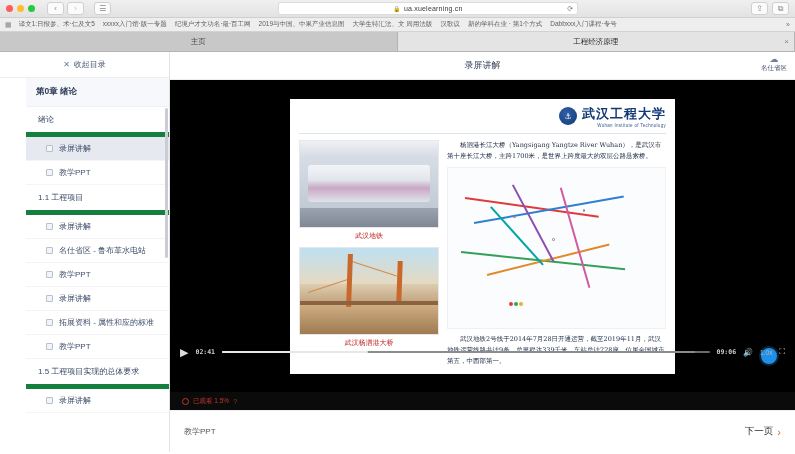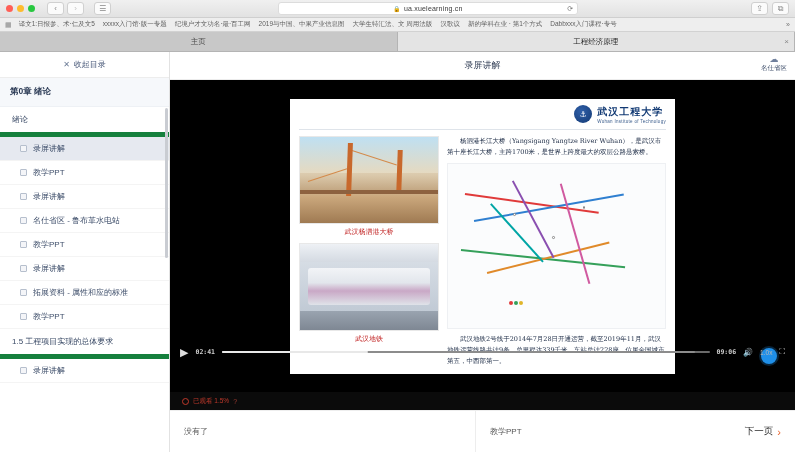--- a/index.html
+++ b/index.html
@@ -62,21 +62,21 @@
   
   .sidebar {
     width:170px; height:400px; background:#fff; border-right:1px solid #e2e2e2;
     display:flex; flex-direction:column; position:relative; overflow:hidden;
   }
   .collapse-bar {
     height:26px; display:flex; align-items:center; justify-content:center;
     gap:4px; font-size:8px; color:#4a5a7a; border-bottom:1px solid #ededed;
   }
   .x-ico { font-size:8px; color:#6a7a95; }
-  .toc { flex:1; overflow:hidden; position:relative; }
+  .toc { flex:1; overflow:hidden; position:relative;margin-left:26px; }
   .chapter {
     padding:8px 10px; font-size:8.5px; font-weight:bold; color:#2b3a55;
     background:#f6f8fb; border-bottom:1px solid #eef1f5;
   }
   .section {
     padding:7px 12px; font-size:8px; color:#3a4a66; border-bottom:5px solid #15803d;
   }
   .leaf {
     display:flex; align-items:center; gap:6px; padding:6px 12px 6px 20px;
     font-size:8px; color:#3f4f6b; border-bottom:1px solid #f4f4f4;
@@ -114,21 +114,21 @@
     width:385px; height:275px; background:#fff; position:relative;
     display:flex; flex-direction:column; padding:6px 9px;
   }
   .slide-head { display:flex; justify-content:flex-end; align-items:center; gap:5px; }
   .logo-badge {
     width:18px; height:18px; border-radius:50%;
     background:radial-gradient(circle at 40% 35%,#2f5fa8,#143a74);
     display:flex; align-items:center; justify-content:center;
     color:#fff; font-size:8px;
   }
-  .logo-cn { font-size:10px; color:#123a74; font-weight:bold; letter-spacing:1px;
+  .logo-cn { font-size:13px; color:#123a74; font-weight:bold; letter-spacing:1px;
              font-family:"DejaVu Serif",serif; }
   .logo-en { font-size:4.5px; color:#3a5c8c; letter-spacing:.3px; text-align:right; }
   .slide-rule { height:1px; background:#dfe4ea; margin:5px 0 6px; }
   .slide-body { flex:1; display:flex; gap:8px; }
   .col-l { width:140px; display:flex; flex-direction:column; gap:6px; }
   .col-r { flex:1; display:flex; flex-direction:column; }
 
   .photo { width:100%; height:88px; position:relative; overflow:hidden; border:1px solid #e8e8e8; }
   .photo.bridge {
     background:
@@ -287,20 +287,21 @@
       <div class="chapter">第0章 绪论</div>
       <div class="section">绪论</div>
       <div class="leaf active">
         <span class="chk"></span>
         <span>录屏讲解</span>
       </div>
       <div class="leaf">
         <span class="chk"></span>
         <span>教学PPT</span>
       </div>
+      <div class="section">1.1 工程项目</div>
       <div class="leaf">
         <span class="chk"></span>
         <span>录屏讲解</span>
       </div>
       <div class="leaf">
         <span class="chk"></span>
         <span>名仕省区 - 鲁布革水电站</span>
       </div>
       <div class="leaf">
         <span class="chk"></span>
@@ -343,38 +344,38 @@
           <div class="logo-badge">⚓</div>
           <div>
             <div class="logo-cn">武汉工程大学</div>
             <div class="logo-en">Wuhan Institute of Technology</div>
           </div>
         </div>
         <div class="slide-rule"></div>
 
         <div class="slide-body">
           <div class="col-l">
+            <div>
+              <div class="photo metro">
+                <div class="ceiling"></div>
+                <div class="train"></div>
+                <div class="platform"></div>
+              </div>
+              <div class="cap">武汉地铁</div>
+            </div>
             <div>
               <div class="photo bridge">
                 <div class="bridge-city"></div>
                 <div class="cable" style="left:6%;top:52%;width:30%;transform:rotate(-18deg);"></div>
                 <div class="cable" style="left:38%;top:16%;width:34%;transform:rotate(18deg);"></div>
                 <div class="bridge-tower"></div>
                 <div class="bridge-tower bridge-tower2"></div>
                 <div class="bridge-deck"></div>
               </div>
               <div class="cap">武汉杨泗港大桥</div>
-            </div>
-            <div>
-              <div class="photo metro">
-                <div class="ceiling"></div>
-                <div class="train"></div>
-                <div class="platform"></div>
-              </div>
-              <div class="cap">武汉地铁</div>
             </div>
           </div>
 
           <div class="col-r">
             <div class="para">杨泗港长江大桥（Yangsigang Yangtze River Wuhan），是武汉市第十座长江大桥，主跨1700米，是世界上跨度最大的双层公路悬索桥。</div>
             <div class="metro-map">
               <div class="ml" style="left:8%;top:18%;width:62%;background:#e03a3a;transform:rotate(8deg);"></div>
               <div class="ml" style="left:12%;top:34%;width:70%;background:#2f7fd0;transform:rotate(-10deg);"></div>
               <div class="ml" style="left:6%;top:52%;width:76%;background:#35a05a;transform:rotate(6deg);"></div>
               <div class="ml" style="left:18%;top:66%;width:58%;background:#e08a2a;transform:rotate(-14deg);"></div>
@@ -411,23 +412,20 @@
       </div>
     </div>
 
     <div class="watchbar">
       <span class="watch-ring"></span>
       <span class="watch-text">已观看 1.5%</span>
       <span class="watch-help">?</span>
     </div>
 
     <div class="footbar">
-      <div class="foot-l">
-        <span>没有了</span>
-      </div>
       <div class="foot-r">
         <span>教学PPT</span>
         <span class="next">
           <span>下一页</span>
           <span class="arrow">›</span>
         </span>
       </div>
     </div>
   </div>
 </div>

